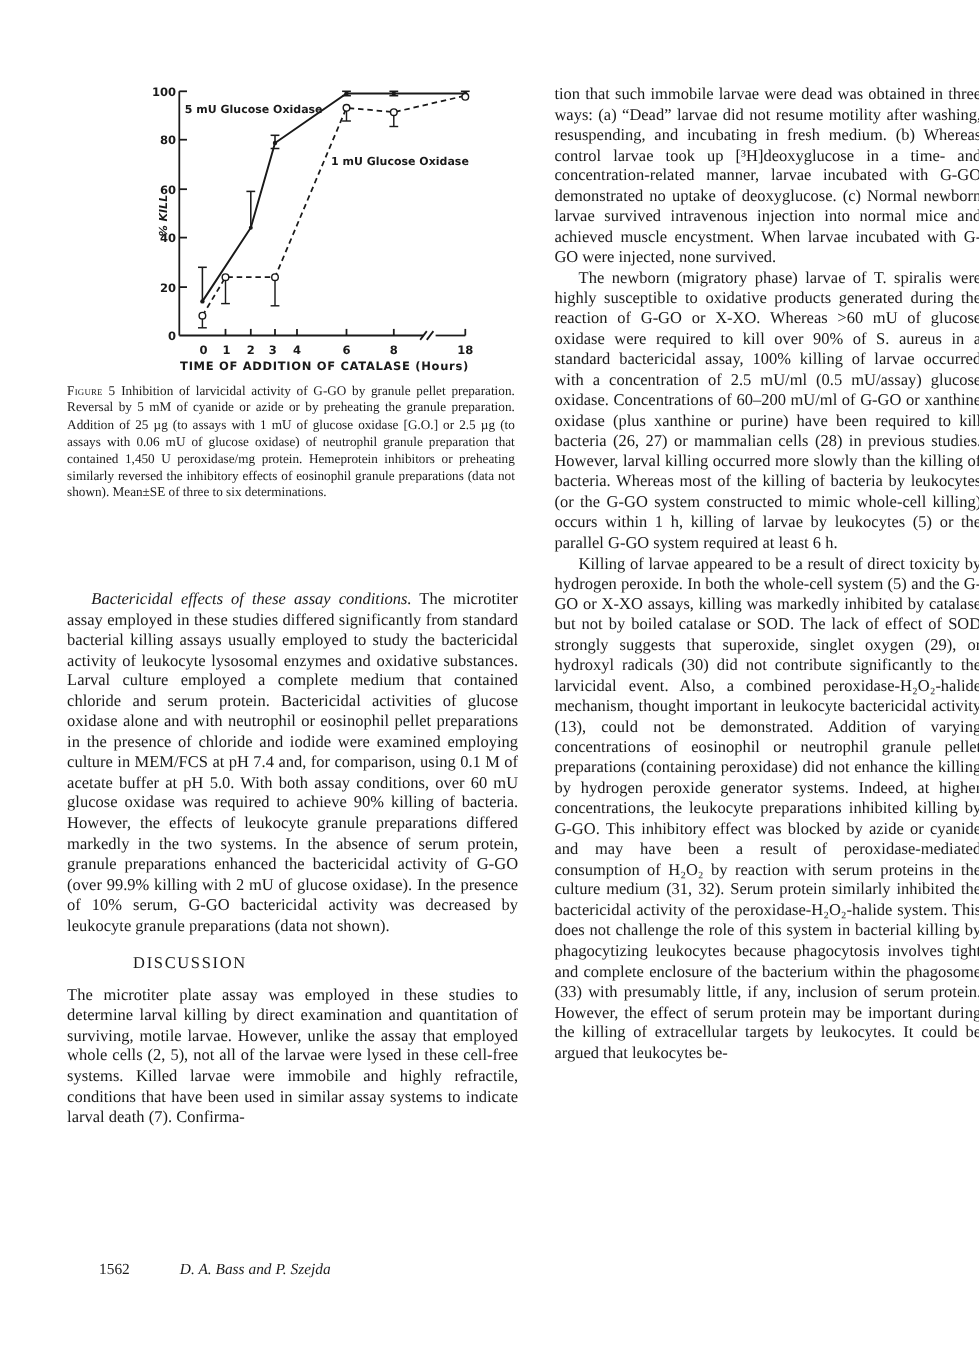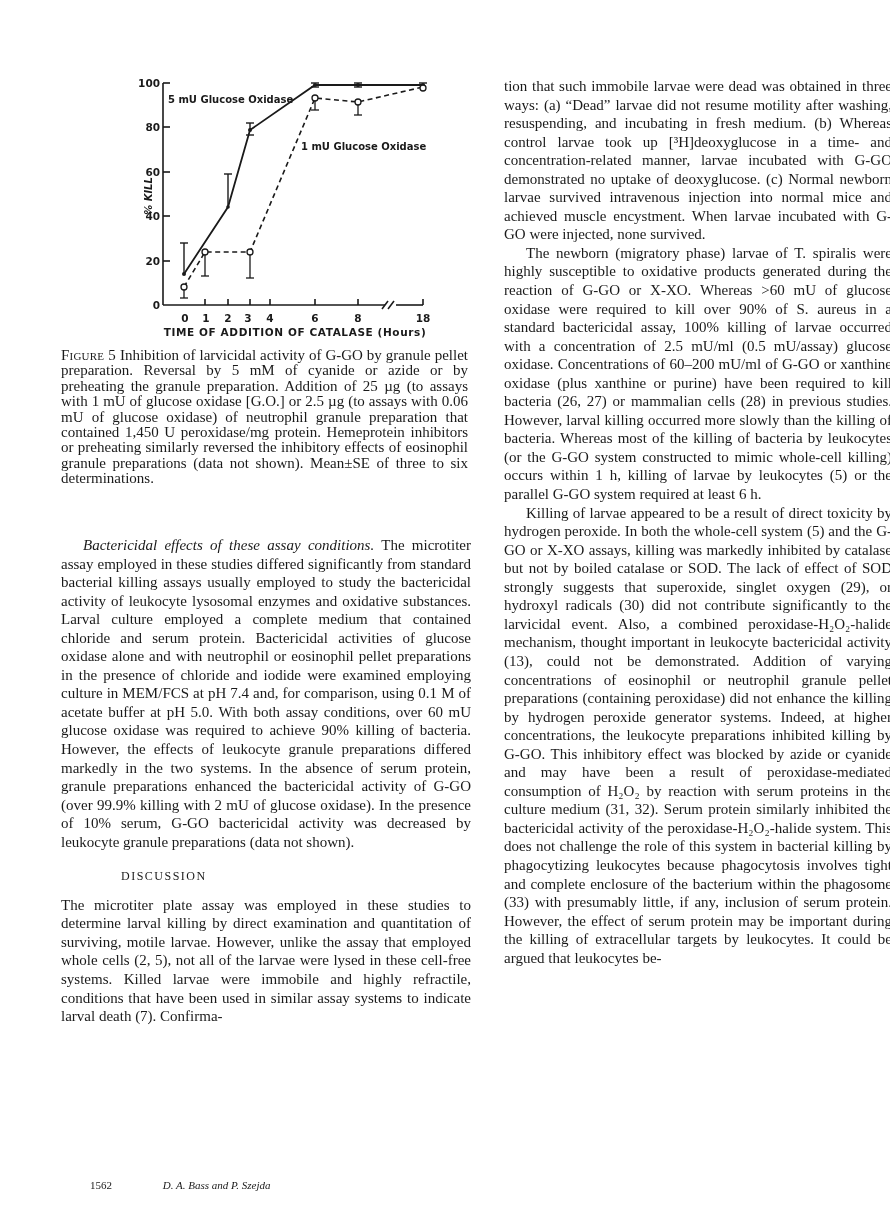--- a/index.html
+++ b/index.html
@@ -1,29 +1,29 @@
 <!DOCTYPE html>
 <html><head>
 <meta charset="utf-8">
 <style>
   html, body { margin: 0; padding: 0; background: #ffffff; }
   body { width: 890px; height: 1228px; position: relative; overflow: hidden;
          font-family: "Liberation Serif", "DejaVu Serif", serif; color: #1a1a1a; }
   #chart { position: absolute; left: 0; top: 0; width: 480px; height: 340px; }
   .caption { position: absolute; left: 61px; top: 348px; width: 407px;
-             font-size: 15px; line-height: 15.4px; text-align: justify; }
+             font-size: 12px; line-height: 15.4px; text-align: justify; }
   .caption .fig-label { font-variant: small-caps; letter-spacing: 0.2px; }
   .col { position: absolute; font-size: 15px; line-height: 18.55px; text-align: justify; }
   .col p { margin: 0; }
   .col p.indent { text-indent: 22px; }
   #left-col { left: 61px; top: 536px; width: 410px; }
   #right-col { left: 504px; top: 77px; width: 388px; }
   .run-head { font-style: italic; }
-  .heading { margin: 16px 0 10px 60px; letter-spacing: 1.5px; font-size: 12px; }
-  .footer { position: absolute; left: 90px; top: 1179px; font-size: 11px; }
+  .heading { margin: 16px 0 10px 60px; letter-spacing: 1.5px; font-size: 15px; }
+  .footer { position: absolute; left: 90px; top: 1147px; font-size: 14px; }
   .footer .pg { display: inline-block; width: 70px; }
   .footer .authors { font-style: italic; }
   .gap-after { margin-bottom: 16px !important; }
   svg text { font-family: "DejaVu Sans", sans-serif; fill: #1a1a1a; }
 </style>
 </head>
 <body>
 
 <svg id="chart" viewBox="0 0 480 340" xmlns="http://www.w3.org/2000/svg">
   <g stroke="#1a1a1a" stroke-width="1.6" fill="none">

